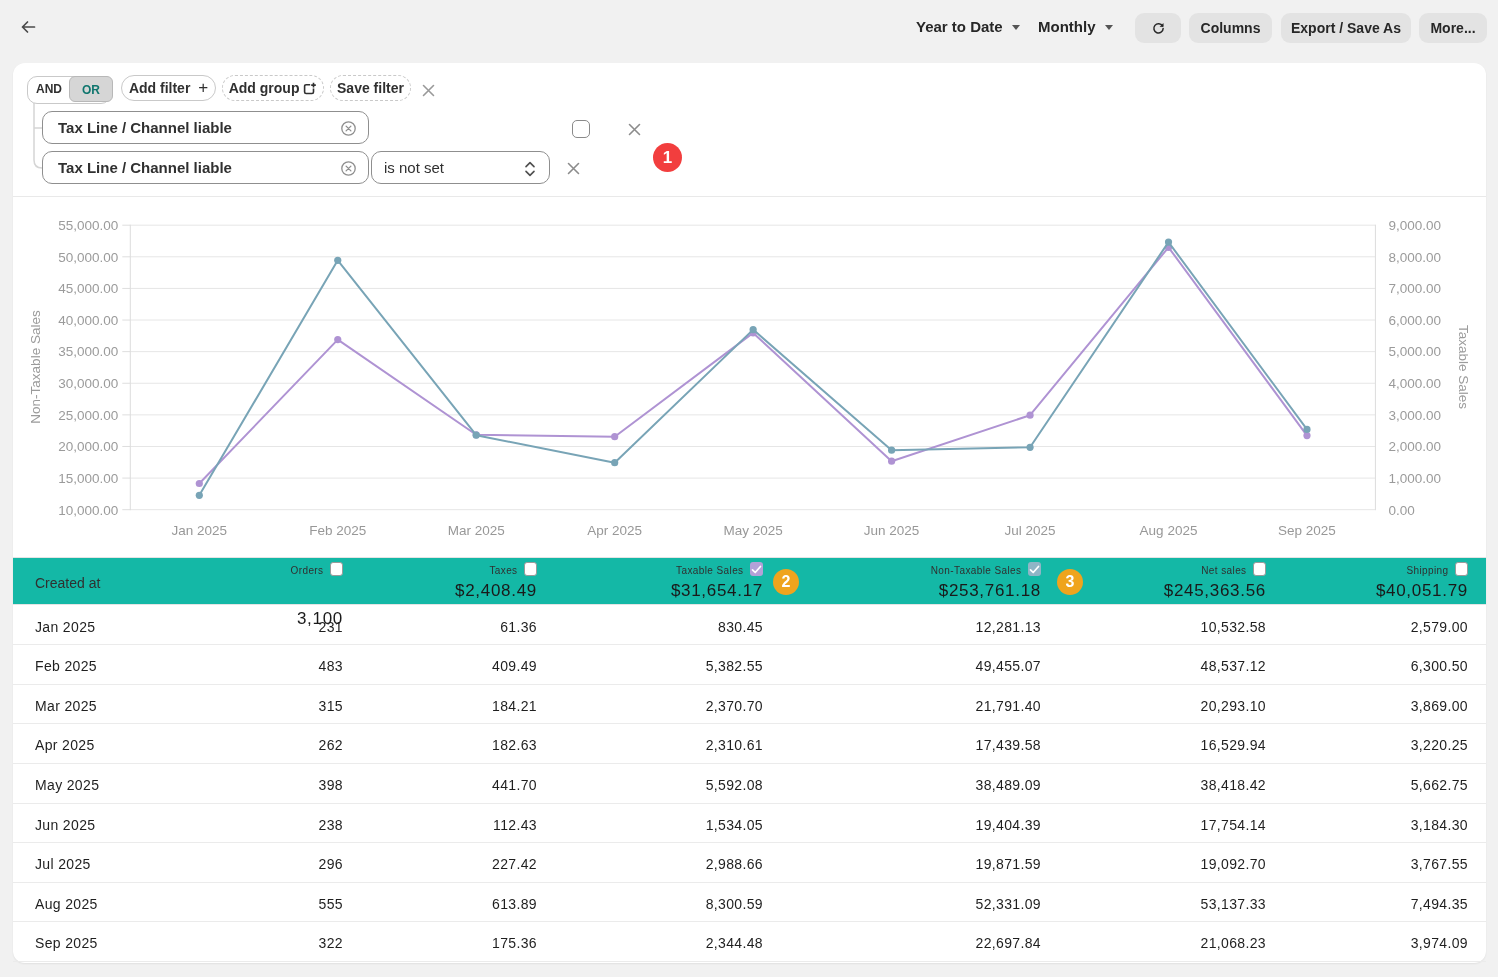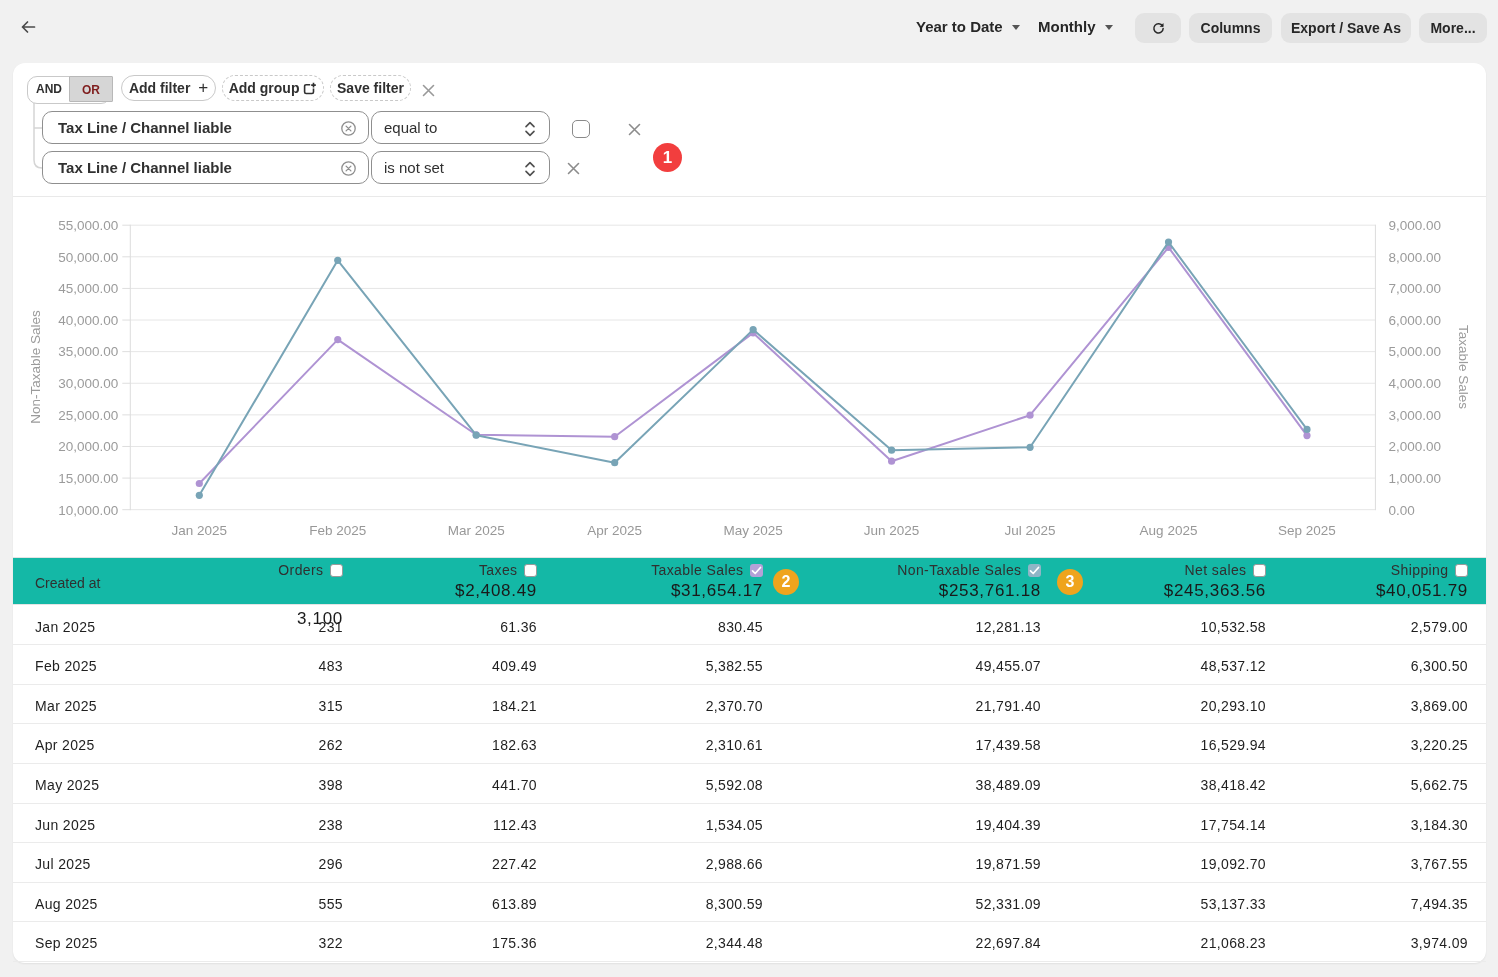--- a/index.html
+++ b/index.html
@@ -13,41 +13,41 @@
   .ddl { position:absolute; top:18px; font-size:15px; font-weight:bold; color:#272727; }
   .ddl .caret { display:inline-block; width:0; height:0; border-left:4.5px solid transparent; border-right:4.5px solid transparent; border-top:5.5px solid #555; margin-left:9px; vertical-align:2px; }
   .btn { position:absolute; top:13px; height:30px; background:#e3e3e3; border-radius:9px; font-size:14px; font-weight:bold; color:#272727; text-align:center; line-height:30px; }
 
   
   .card { position:absolute; left:13px; top:63px; width:1473px; height:900px; background:#ffffff; border-radius:12px; box-shadow:0 1px 2px rgba(0,0,0,0.07); }
 
   
   .seg { position:absolute; left:14px; top:13px; width:84px; height:28px; border:1px solid #c9c9c9; border-radius:10px; background:#fff; font-size:12px; font-weight:bold; }
   .seg .and { position:absolute; left:0; top:0; width:42px; height:24px; line-height:24px; text-align:center; color:#303030; }
-  .seg .or  { position:absolute; left:41px; top:-1px; width:44px; height:26px; line-height:26px; text-align:center; background:#d6d6d6; border:1px solid #b8b8b8; border-radius:1px; color:#7f1d1d; }
+  .seg .or  { position:absolute; left:41px; top:-1px; width:44px; height:26px; line-height:26px; text-align:center; background:#d6d6d6; border:1px solid #b8b8b8; border-radius:6px; color:#0f766e; }
   .pill { position:absolute; top:12px; height:26px; border-radius:13px; background:#fff; font-size:14px; font-weight:bold; color:#303030; text-align:center; line-height:24px; }
   .pill.solid { border:1px solid #c9c9c9; }
   .pill.dash { border:1px dashed #c9c9c9; }
   .fin { position:absolute; height:33px; border:1px solid #8f8f8f; border-radius:10px; background:#fff; font-size:15px; color:#303030; line-height:31px; padding-left:15px;font-weight:bold; }
   .fsel { position:absolute; left:358px; width:179px; height:33px; border:1px solid #8f8f8f; border-radius:10px; background:#fff; font-size:15px; color:#303030; line-height:31px; padding-left:12px; }
   .fcheck { position:absolute; left:559px; top:57px; width:18px; height:18px; border:1.5px solid #8a8a8a; border-radius:5px; background:#fff; }
   .sep { position:absolute; left:0; top:133px; width:1473px; height:1px; background:#e9e9e9; }
 
   
   .thead { position:absolute; left:0; top:494px; width:1473px; height:48px; background:#14b8a6; border-top:1px solid #e4e4e4; border-bottom:1px solid #e4e4e4; }
   .trow { position:absolute; left:0; width:1473px; height:40px; border-bottom:1px solid #ebebeb; font-size:14px; letter-spacing:0.35px; color:#1f1f1f; }
   .trow .m { position:absolute; left:22px; top:13px; }
   .cell { position:absolute; top:13px; text-align:right; }
   .c1 { right:1143px; } 
   .c2 { right:949px; }
   .c3 { right:723px; }
   .c4 { right:445px; }
   .c5 { right:220px; }
   .c6 { right:18px; }
-  .hlab { position:absolute; top:4px; font-size:14px; letter-spacing:0.4px; color:#303030; white-space:nowrap; }
+  .hlab { position:absolute; top:4px; font-size:10px; letter-spacing:0.4px; color:#303030; white-space:nowrap; }
   .hval { position:absolute; top:23px; font-size:17px; letter-spacing:0.7px; color:#1a1a1a; white-space:nowrap; }
   .cb { display:inline-block; width:13.5px; height:13.5px; border:1.5px solid #9a9a9a; border-radius:3px; background:#fff; vertical-align:-2px; margin-left:6px; }
   .cbc { display:inline-block; width:13.5px; height:13.5px; border-radius:3px; vertical-align:-2px; margin-left:6px; position:relative; }
   .cbc svg { position:absolute; left:0.5px; top:0.5px; }
   .badge { position:absolute; border-radius:50%; color:#fff; font-weight:bold; text-align:center; }
 </style>
 </head>
 <body>
 <div class="page">
 
@@ -88,25 +88,20 @@
     </div>
     <div class="pill dash" style="left:317px;width:81px;">Save filter</div>
     <svg class="abs" style="left:409px;top:21px" width="13" height="13" viewBox="0 0 13 13">
       <path d="M1.5 1.5 L11.5 11.5 M11.5 1.5 L1.5 11.5" stroke="#999999" stroke-width="1.6" stroke-linecap="round"></path>
     </svg>
 
     <div class="fin" style="left:29px;top:48px;width:327px;">Tax Line / Channel liable
       <svg class="abs" style="right:12px;top:8.5px" width="15" height="15" viewBox="0 0 15 15">
         <circle cx="7.5" cy="7.5" r="6.7" fill="none" stroke="#8f8f8f" stroke-width="1.3"></circle>
         <path d="M5.1 5.1 L9.9 9.9 M9.9 5.1 L5.1 9.9" stroke="#8f8f8f" stroke-width="1.3" stroke-linecap="round"></path>
-      </svg>
-    </div>
-    <div class="fsel" style="top:48px;">equal to
-      <svg class="abs" style="right:13px;top:8.5px" width="12" height="16" viewBox="0 0 12 16">
-        <path d="M2 5.6 L6 1.6 L10 5.6 M2 10.4 L6 14.4 L10 10.4" fill="none" stroke="#4f4f4f" stroke-width="1.6" stroke-linecap="round" stroke-linejoin="round"></path>
       </svg>
     </div>
     <div class="fcheck"></div>
     <svg class="abs" style="left:615px;top:60px" width="13" height="13" viewBox="0 0 13 13">
       <path d="M1.5 1.5 L11.5 11.5 M11.5 1.5 L1.5 11.5" stroke="#8c8c8c" stroke-width="1.6" stroke-linecap="round"></path>
     </svg>
 
     <div class="fin" style="left:29px;top:88px;width:327px;">Tax Line / Channel liable
       <svg class="abs" style="right:12px;top:8.5px" width="15" height="15" viewBox="0 0 15 15">
         <circle cx="7.5" cy="7.5" r="6.7" fill="none" stroke="#8f8f8f" stroke-width="1.3"></circle>

